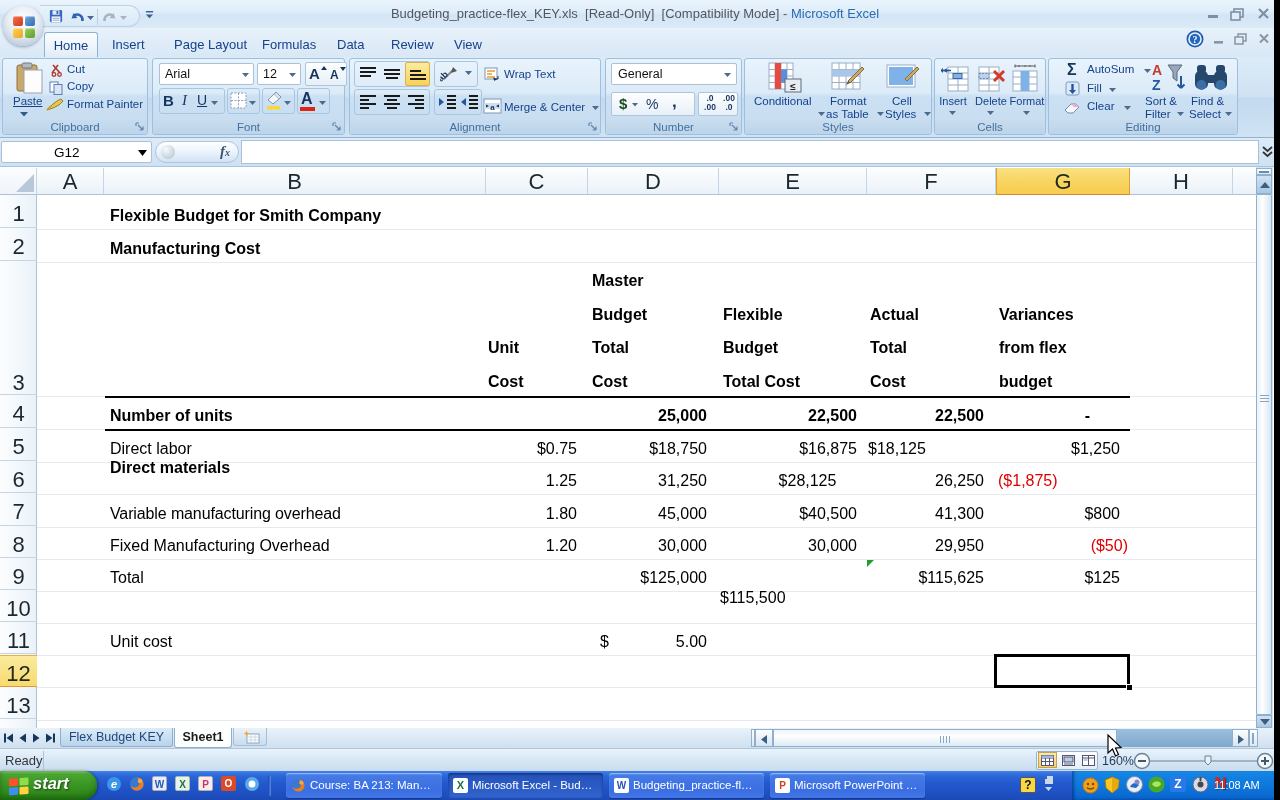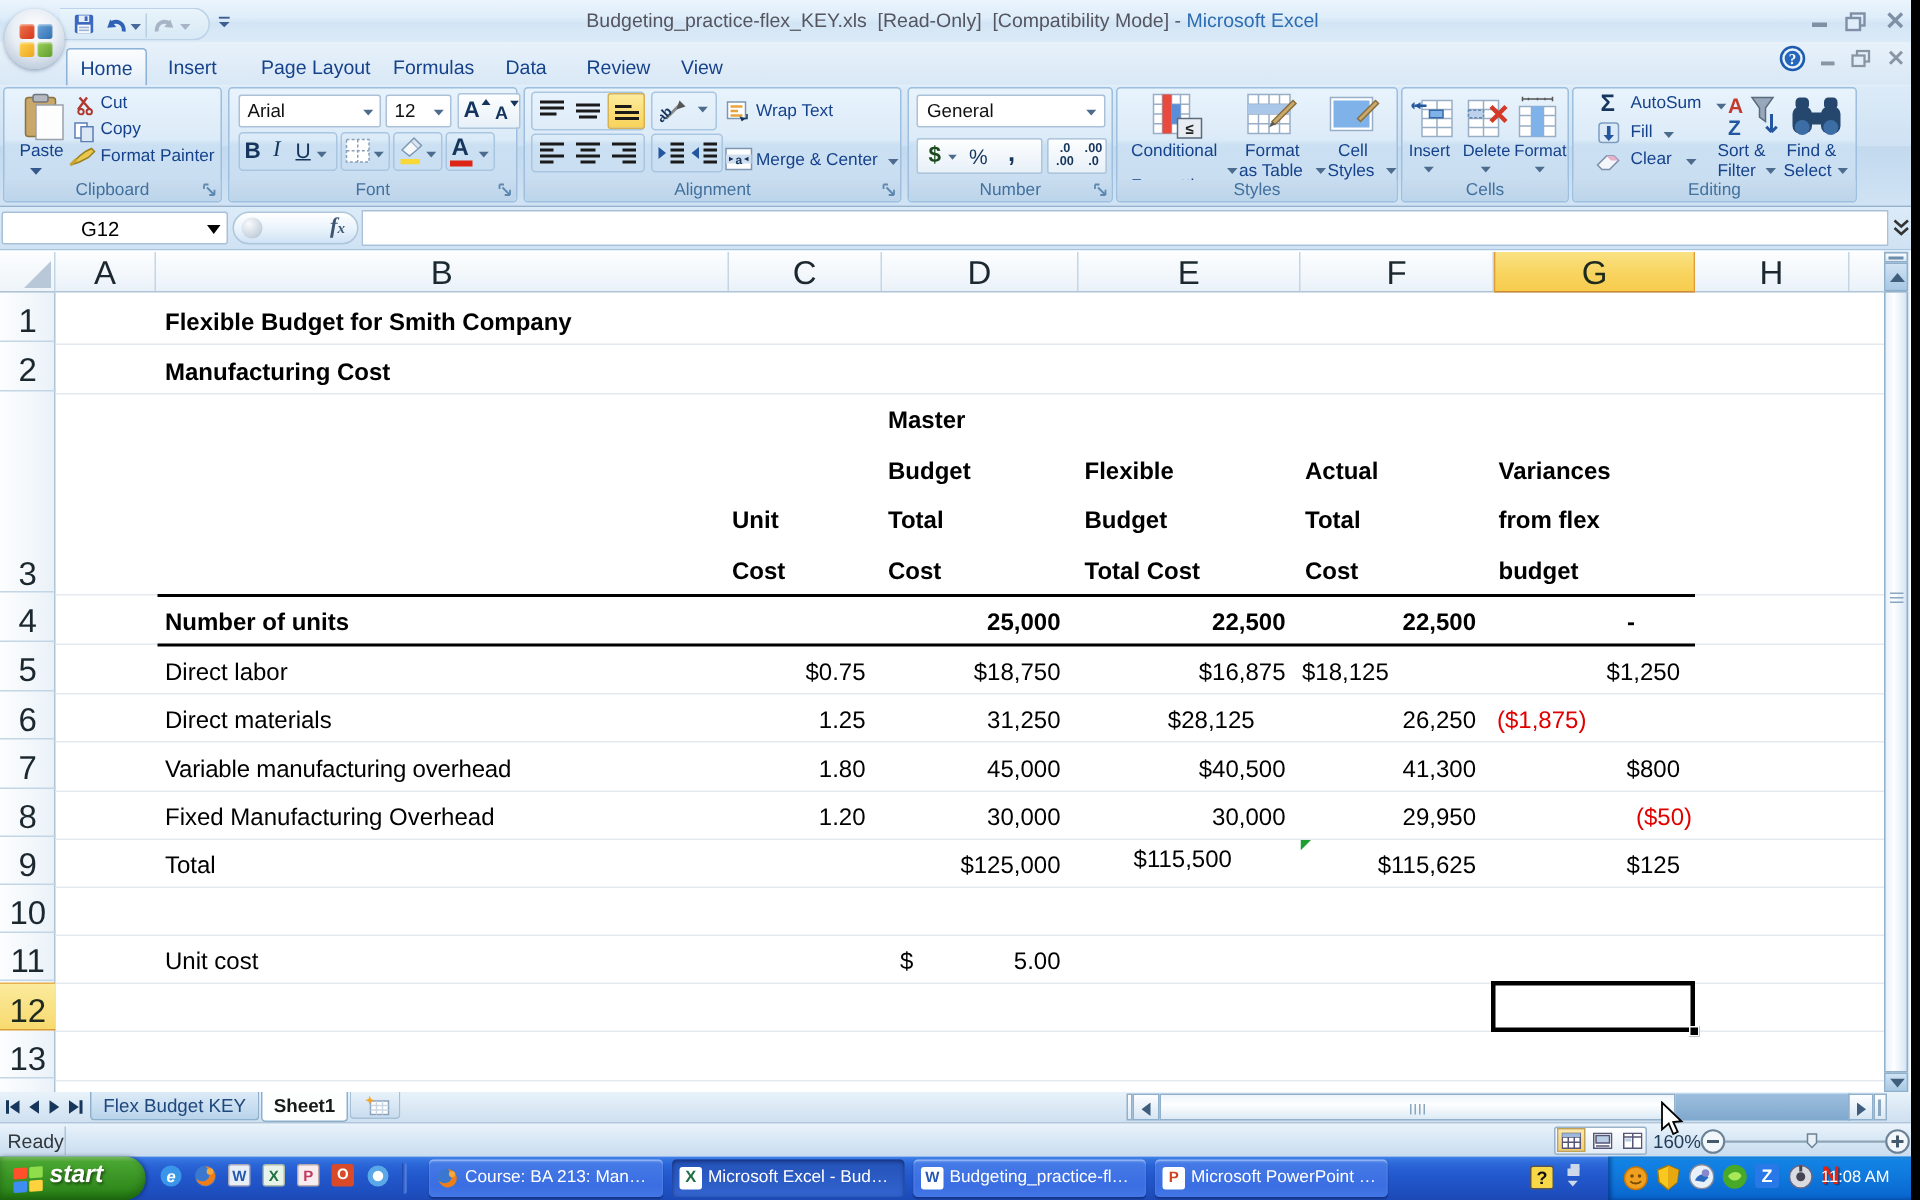--- a/index.html
+++ b/index.html
@@ -152,21 +152,21 @@
 </svg>
 
 <div class="abs" id="ribbon">
 
   <div class="group" style="left:2px; width:146px;">
     <svg class="abs" style="left:12px;top:3px;" width="30" height="32" viewBox="0 0 30 32">
       <rect x="2" y="3" width="20" height="26" rx="2" fill="#c9a869" stroke="#8a733f"></rect>
       <rect x="7" y="1" width="10" height="5" rx="1.5" fill="#b5b9c2" stroke="#70757e"></rect>
       <rect x="9" y="8" width="18" height="23" fill="#fdfdfe" stroke="#9aa1ab"></rect>
     </svg>
-    <div class="rbtxt" style="left:10px;top:36px;">Paste</div>
+    <div class="rbtxt" style="left:10px;top:36px;text-decoration:underline;">Paste</div>
     <svg class="abs" style="left:17px;top:53px;" width="9" height="5">
         <polygon points="0,0 8,0 4,4.5" fill="#35598c"></polygon>
       </svg>
     <svg class="abs" style="left:48px;top:5px;" width="14" height="13" viewBox="0 0 14 13">
       <path d="M2 1 L9 9 M7 1 L1 9" stroke="#b0392f" stroke-width="1.6" fill="none"></path>
       <circle cx="3" cy="10.5" r="1.8" fill="none" stroke="#b0392f" stroke-width="1.3"></circle>
       <circle cx="8.5" cy="10.5" r="1.8" fill="none" stroke="#b0392f" stroke-width="1.3"></circle>
     </svg>
     <div class="rbtxt" style="left:64px;top:4px;">Cut</div>
     <svg class="abs" style="left:46px;top:22px;" width="15" height="14" viewBox="0 0 15 14">
@@ -590,21 +590,21 @@
     <div class="cell b" style="left:868px;top:230px;width:116px;height:32px;line-height:32px;text-align:right;">22,500</div>
     <div class="cell b" style="left:998px;top:230px;width:92px;height:32px;line-height:32px;text-align:right;">-</div>
 
     <div class="cell" style="left:110px;top:262px;height:33px;line-height:33px;">Direct labor</div>
     <div class="cell" style="left:490px;top:262px;width:87px;height:33px;line-height:33px;text-align:right;">$0.75</div>
     <div class="cell" style="left:590px;top:262px;width:117px;height:33px;line-height:33px;text-align:right;">$18,750</div>
     <div class="cell" style="left:720px;top:262px;width:137px;height:33px;line-height:33px;text-align:right;">$16,875</div>
     <div class="cell" style="left:868px;top:262px;width:116px;height:33px;line-height:33px;text-align:left;">$18,125</div>
     <div class="cell" style="left:998px;top:262px;width:122px;height:33px;line-height:33px;text-align:right;">$1,250</div>
 
-    <div class="cell" style="left:110px;top:295px;height:32px;line-height:32px;">Direct materials</div>
+    <div class="cell" style="left:110px;top:282px;height:32px;line-height:32px;font-weight:bold;">Direct materials</div>
     <div class="cell" style="left:490px;top:295px;width:87px;height:32px;line-height:32px;text-align:right;">1.25</div>
     <div class="cell" style="left:590px;top:295px;width:117px;height:32px;line-height:32px;text-align:right;">31,250</div>
     <div class="cell" style="left:739px;top:295px;width:137px;height:32px;line-height:32px;text-align:center;">$28,125</div>
     <div class="cell" style="left:868px;top:295px;width:116px;height:32px;line-height:32px;text-align:right;">26,250</div>
     <div class="cell red" style="left:998px;top:295px;width:130px;height:32px;line-height:32px;text-align:left;">($1,875)</div>
 
     <div class="cell" style="left:110px;top:327px;width:377px;height:33px;line-height:33px;overflow:hidden;letter-spacing:-0.12px;">Variable manufacturing overhead</div>
     <div class="cell" style="left:490px;top:327px;width:87px;height:33px;line-height:33px;text-align:right;">1.80</div>
     <div class="cell" style="left:590px;top:327px;width:117px;height:33px;line-height:33px;text-align:right;">45,000</div>
     <div class="cell" style="left:720px;top:327px;width:137px;height:33px;line-height:33px;text-align:right;">$40,500</div>
@@ -613,21 +613,21 @@
 
     <div class="cell" style="left:110px;top:360px;height:32px;line-height:32px;">Fixed Manufacturing Overhead</div>
     <div class="cell" style="left:490px;top:360px;width:87px;height:32px;line-height:32px;text-align:right;">1.20</div>
     <div class="cell" style="left:590px;top:360px;width:117px;height:32px;line-height:32px;text-align:right;">30,000</div>
     <div class="cell" style="left:720px;top:360px;width:137px;height:32px;line-height:32px;text-align:right;">30,000</div>
     <div class="cell" style="left:868px;top:360px;width:116px;height:32px;line-height:32px;text-align:right;">29,950</div>
     <div class="cell red" style="left:998px;top:360px;width:130px;height:32px;line-height:32px;text-align:right;">($50)</div>
 
     <div class="cell" style="left:110px;top:392px;height:32px;line-height:32px;">Total</div>
     <div class="cell" style="left:590px;top:392px;width:117px;height:32px;line-height:32px;text-align:right;">$125,000</div>
-    <div class="cell" style="left:720px;top:388px;width:137px;height:32px;line-height:32px;text-align:center;">$115,500</div>
+    <div class="cell" style="left:720px;top:412px;width:137px;height:32px;line-height:32px;text-align:left;">$115,500</div>
     <div class="cell" style="left:868px;top:392px;width:116px;height:32px;line-height:32px;text-align:right;">$115,625</div>
     <div class="cell" style="left:998px;top:392px;width:122px;height:32px;line-height:32px;text-align:right;">$125</div>
     <svg class="abs" style="left:867px;top:393px;" width="8" height="8">
         <polygon points="0,0 7,0 0,7" fill="#1e9e31"></polygon>
       </svg>
 
     <div class="cell" style="left:110px;top:456px;height:32px;line-height:32px;">Unit cost</div>
     <div class="cell" style="left:600px;top:456px;height:32px;line-height:32px;">$</div>
     <div class="cell" style="left:590px;top:456px;width:117px;height:32px;line-height:32px;text-align:right;">5.00</div>
 

